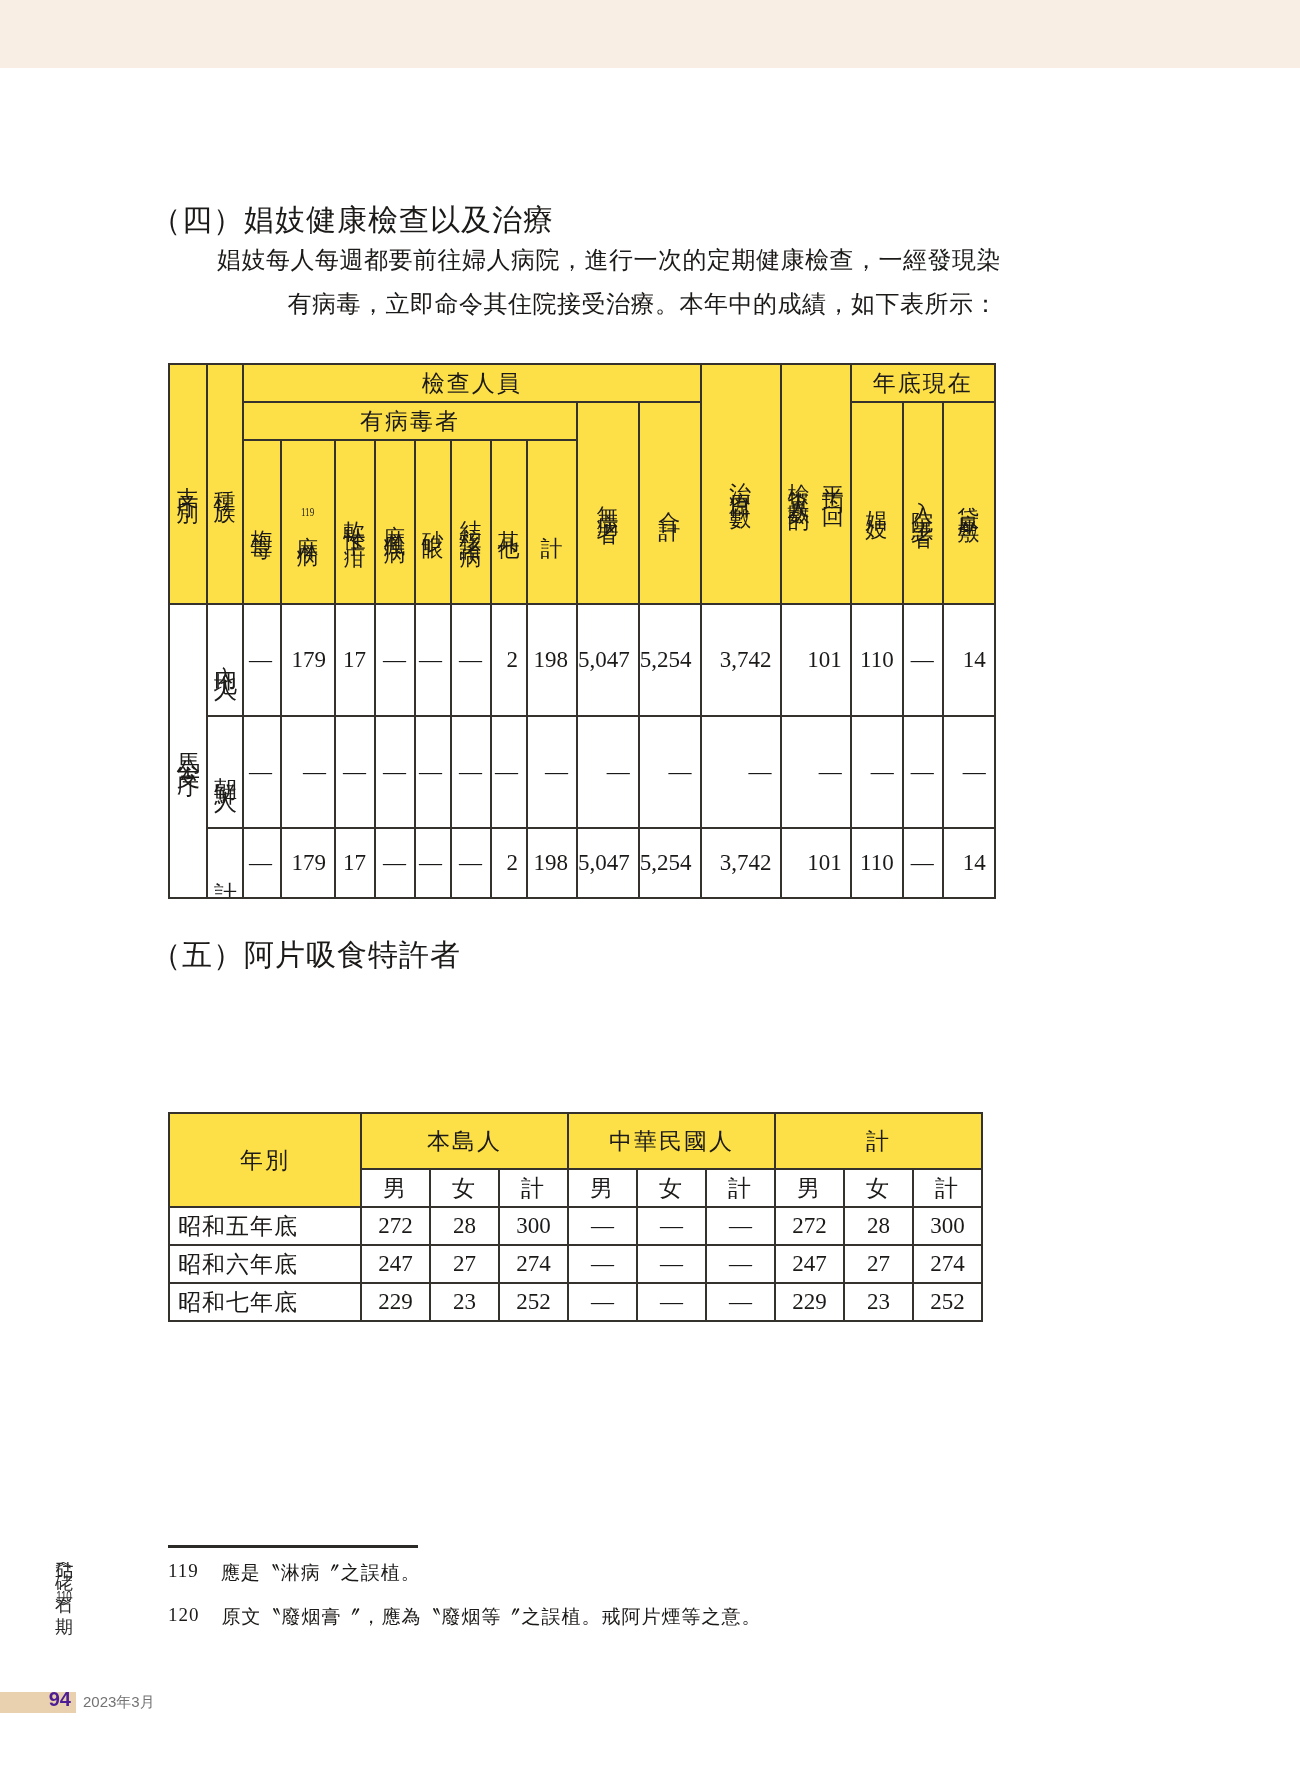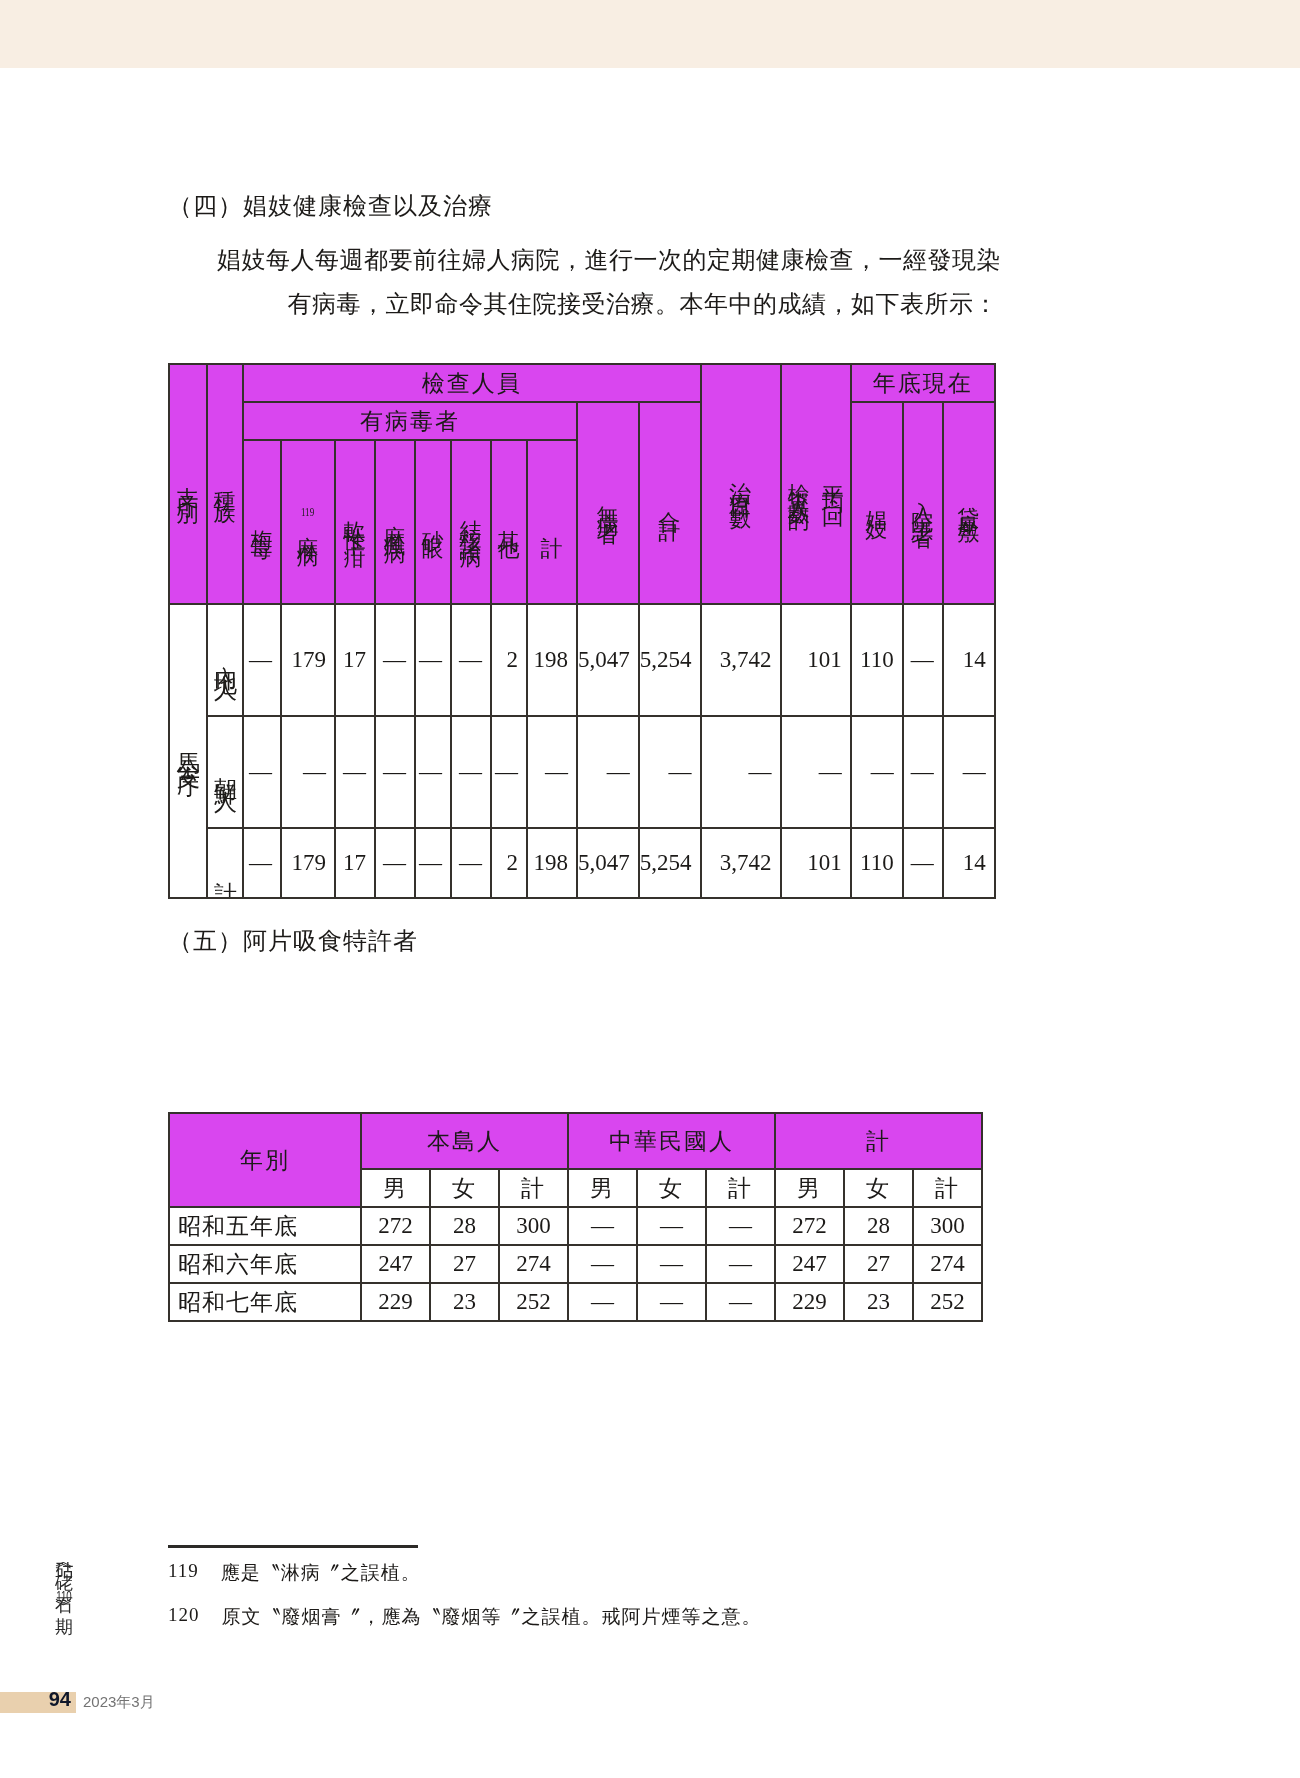--- a/index.html
+++ b/index.html
@@ -3,29 +3,29 @@
 <meta charset="utf-8">
 <style>
   html,body{margin:0;padding:0;background:#e8e8e8;}
   .page{
     position:relative;width:1300px;height:1778px;background:#ffffff;
     font-family:"Liberation Serif","DejaVu Serif",serif;color:#1c1a18;
     margin:0 auto;overflow:hidden;
   }
   .top-band{position:absolute;left:0;top:0;width:1300px;height:68px;background:#f8eee3;}
 
-  .s-title{position:absolute;left:168px;font-size:24px;letter-spacing:1px;white-space:nowrap;}
+  .s-title{position:absolute;left:151px;font-size:30px;letter-spacing:1px;white-space:nowrap;margin-top:10px;}
   .para{position:absolute;left:168px;width:830px;font-size:24px;line-height:44px;letter-spacing:0.5px;}
   .para .line{white-space:nowrap;text-align:right;}
   .para .indent{padding-left:49px;}
   sup.fnm{font-size:13px;vertical-align:super;line-height:0;padding:0 2px;}
 
   table{border-collapse:collapse;table-layout:fixed;background:#fff;}
   th,td{border:2px solid #35312c;padding:0;font-weight:normal;overflow:hidden;}
-  .beige{background:#d946ef;}
+  .beige{background:#fde047;}
   .hz{text-align:center;font-size:23px;letter-spacing:2px;}
   th{text-align:center;vertical-align:middle;}
   td{vertical-align:middle;font-size:23px;}
 
   .v{writing-mode:vertical-rl;text-orientation:mixed;display:inline-block;
      font-size:22px;letter-spacing:0.38em;line-height:1.05;}
   .v2{writing-mode:vertical-rl;text-orientation:mixed;display:inline-block;
      font-size:22px;letter-spacing:0.30em;line-height:1.55;}
   .v-wide{letter-spacing:0.95em;}
   .v-label{font-size:23px;letter-spacing:0.30em;}
@@ -38,21 +38,21 @@
   .t2 td.yr{text-align:left;padding-left:8px;letter-spacing:1px;}
 
   .fn-divider{position:absolute;left:168px;top:1545px;width:250px;border-top:3px solid #2c2a27;}
   .fnline{position:absolute;left:168px;font-size:19px;letter-spacing:1px;display:flex;gap:22px;white-space:nowrap;}
 
   .spine{position:absolute;left:52px;top:1556px;writing-mode:vertical-rl;text-orientation:mixed;
     font-family:"Liberation Sans","DejaVu Sans",sans-serif;font-size:18px;letter-spacing:3px;color:#2a2a2a;}
   .spine .tcy{font-size:14px;}
   .pn-band{position:absolute;left:0;top:1692px;width:76px;height:21px;background:#e9d0ae;}
   .pn{position:absolute;right:5px;top:-4px;font-family:"Liberation Sans","DejaVu Sans",sans-serif;
-      font-size:20px;font-weight:bold;color:#0f172a;}
+      font-size:20px;font-weight:bold;color:#4c1d95;}
   .issue-date{position:absolute;left:83px;top:1691px;font-family:"Liberation Sans","DejaVu Sans",sans-serif;
       font-size:15px;color:#737373;line-height:22px;}
 </style>
 </head>
 <body>
 
 <div class="page">
 
   <div class="top-band"></div>
 

